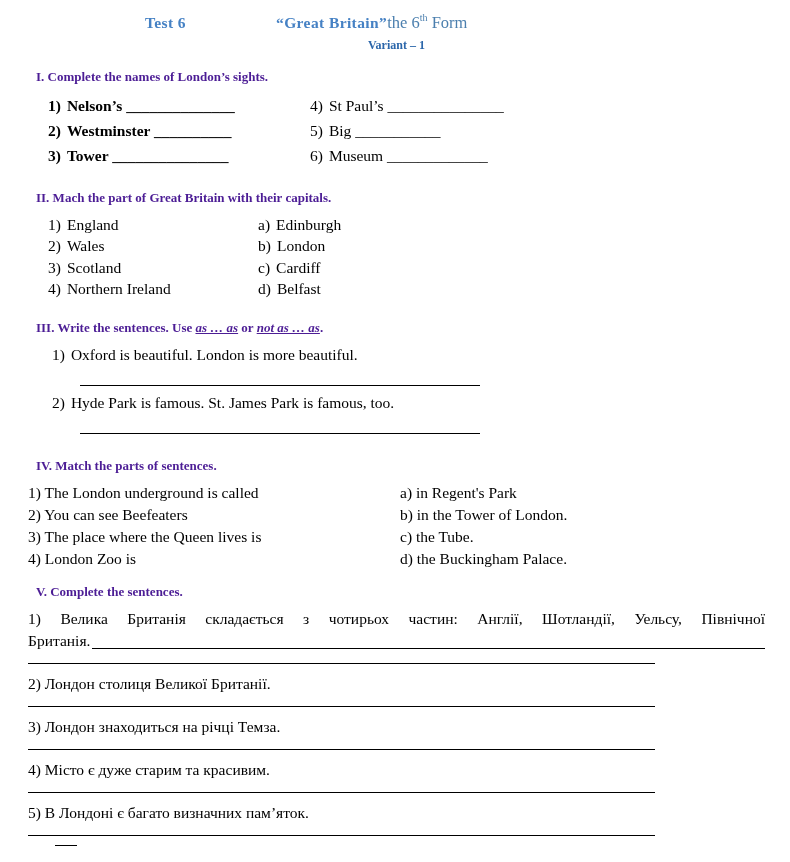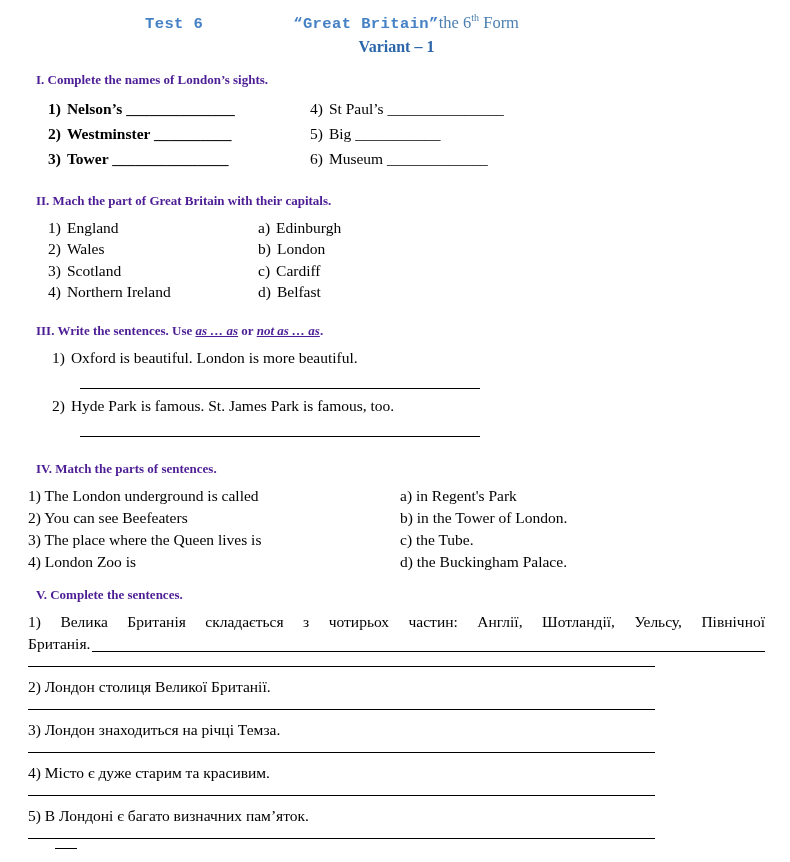--- a/index.html
+++ b/index.html
@@ -7,28 +7,28 @@
   html, body { margin: 0; padding: 0; }
   body {
     width: 790px; height: 862px; background: #ffffff; overflow: hidden;
     font-family: "Liberation Serif", serif; font-size: 15.5px; color: #000;
   }
   .page { padding: 12px 25px 0 28px; height: 100%; }
 
   
   .header-row { display: flex; align-items: baseline; }
   .test-label, .doc-title {
-    font-family: Liberation Mono, monospace; font-weight: bold;
+    font-family: Liberation Serif, serif; font-weight: bold;
     font-size: 15.5px; color: #4581c4; letter-spacing: .4px;
   }
   .test-label { margin-left: 117px; }
   .doc-title  { margin-left: 90px; }
   .form-label { font-size: 16.5px; color: #4b7fae; }
   .form-label sup { font-size: 10px; }
-  .variant { text-align: center; font-weight: bold; font-size: 16px; color: #2b66aa; margin-top: 5px; }
+  .variant { text-align: center; font-weight: bold; font-size: 12px; color: #2b66aa; margin-top: 5px; }
 
   
   .sec-heading { margin: 8px; font-size: 13px; font-weight: bold; color: #4c1d95; }
   .em { font-style: italic; text-decoration: underline; }
 
   .sec1 { margin-top: 16px; }
   .sec2 { margin-top: 22px; }
   .sec3 { margin-top: 20px; }
   .sec4 { margin-top: 24px; }
   .sec5 { margin-top: 14px; }

